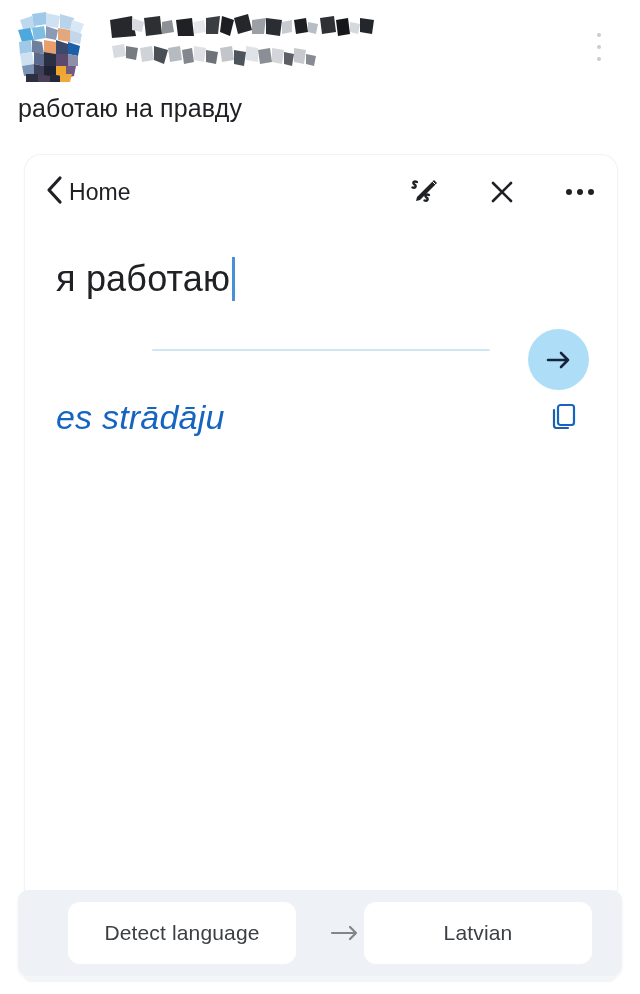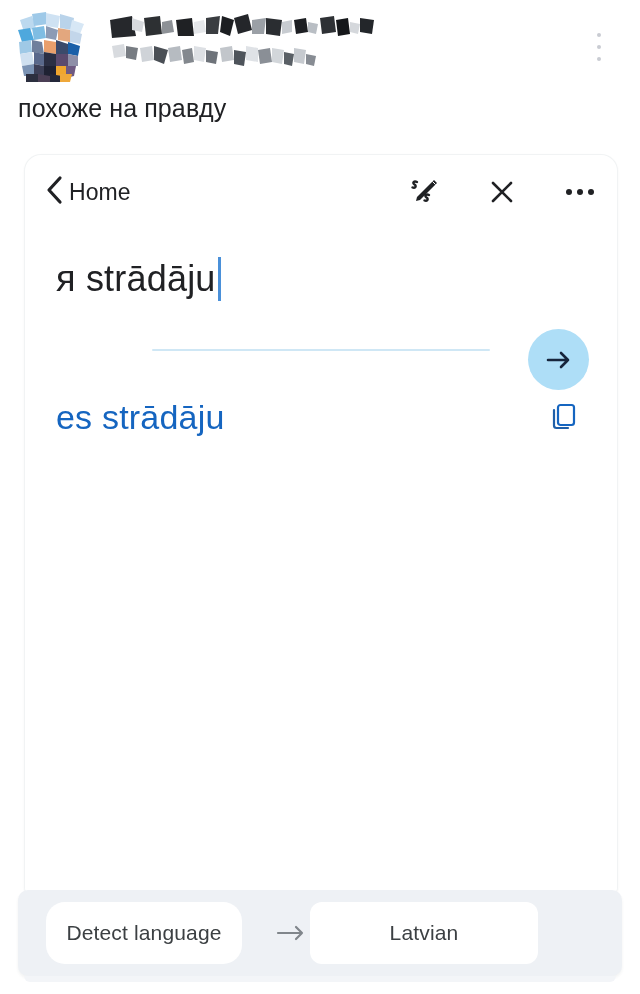--- a/index.html
+++ b/index.html
@@ -207,20 +207,21 @@
     cursor: pointer;
   }
 
   
   .translation-row {
     position: absolute;
     top: 239px;
     left: 0;
     width: 592px;
     height: 56px;
+    font-style: italic;
   }
 
   .translation-text {
     position: absolute;
     left: 31px;
     top: 0;
     font-size: 34px;
     line-height: 46px;
     color: #1565c0;
     letter-spacing: 0.2px;
@@ -271,21 +272,21 @@
     align-items: center;
     justify-content: center;
     font-size: 21px;
     color: #3c4043;
     letter-spacing: 0.15px;
     border: none;
     cursor: pointer;
     font-family: "Liberation Sans", sans-serif;
   }
 
-  .lang-pill.source { margin-left: 28px; width: 196px; border-radius: 19px; }
+  .lang-pill.source { margin-left: 50px; width: 228px; }
   .lang-pill.target { width: 228px; }
 
   .swap-arrow {
     margin-left: 32px;
     width: 36px;
     display: flex;
     align-items: center;
     justify-content: center;
   }
 
@@ -386,21 +387,21 @@
       </svg>
     </div>
 
     <div class="kebab-top">
       <span></span>
       <span></span>
       <span></span>
     </div>
   </div>
 
-  <div class="post-text">похоже на правду</div>
+  <div class="post-text">работаю на правду</div>
 
   <div class="card">
 
     <div class="card-header">
 
       <div class="back-group">
         <span class="back-chevron">
           <svg width="20" height="30" viewBox="0 0 20 30">
             <path d="M16 3 L5 15 L16 27" fill="none" stroke="#202124" stroke-width="3.2" stroke-linecap="round" stroke-linejoin="round"></path>
           </svg>
@@ -431,21 +432,21 @@
             <i></i>
             <i></i>
           </span>
         </div>
 
       </div>
     </div>
 
     <div class="source-row">
       <div class="source-text">
-        <span>я strādāju</span>
+        <span>я работаю</span>
         <span class="caret"></span>
       </div>
     </div>
 
     <div class="underline"></div>
 
     <button class="send-btn">
       <svg width="30" height="30" viewBox="0 0 30 30">
         <path d="M4 15 H24 M17 8 L24 15 L17 22" fill="none" stroke="#17253c" stroke-width="2.6" stroke-linecap="round" stroke-linejoin="round"></path>
       </svg>

